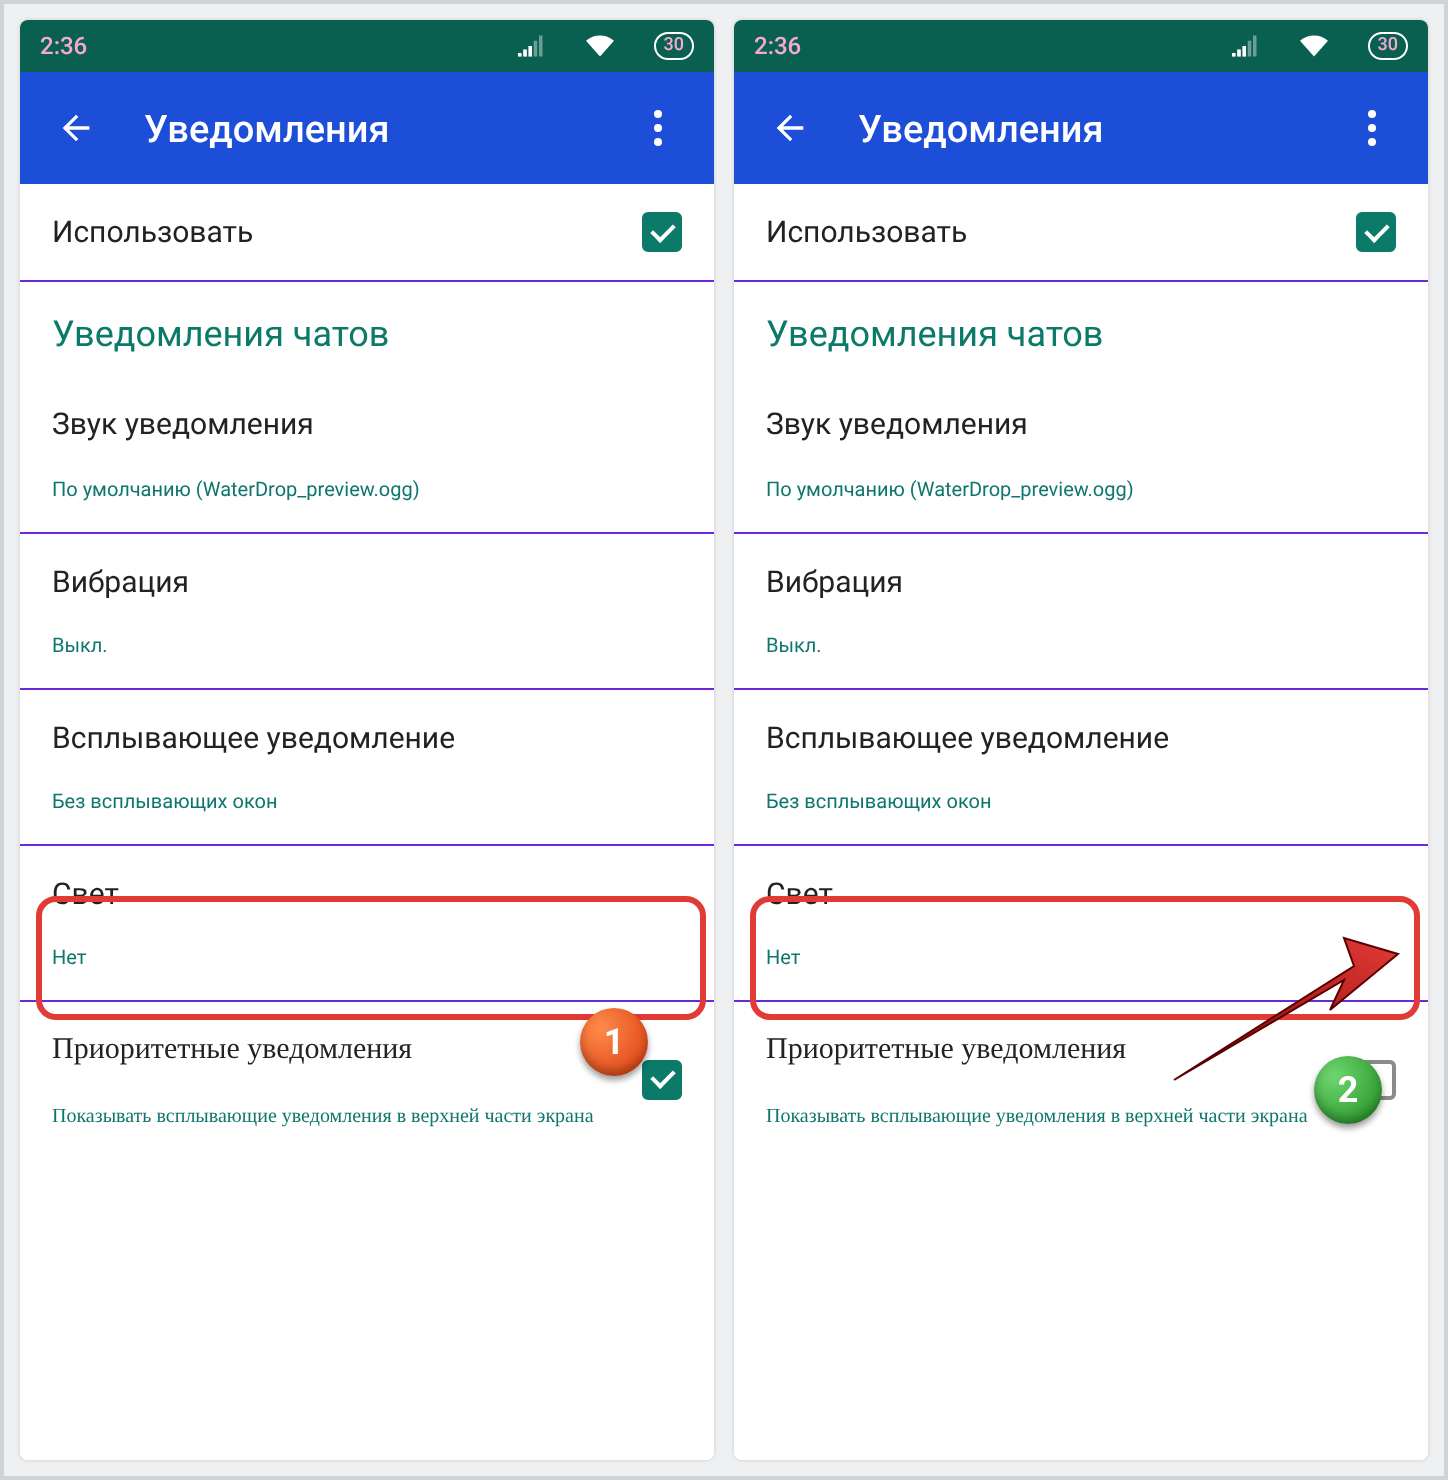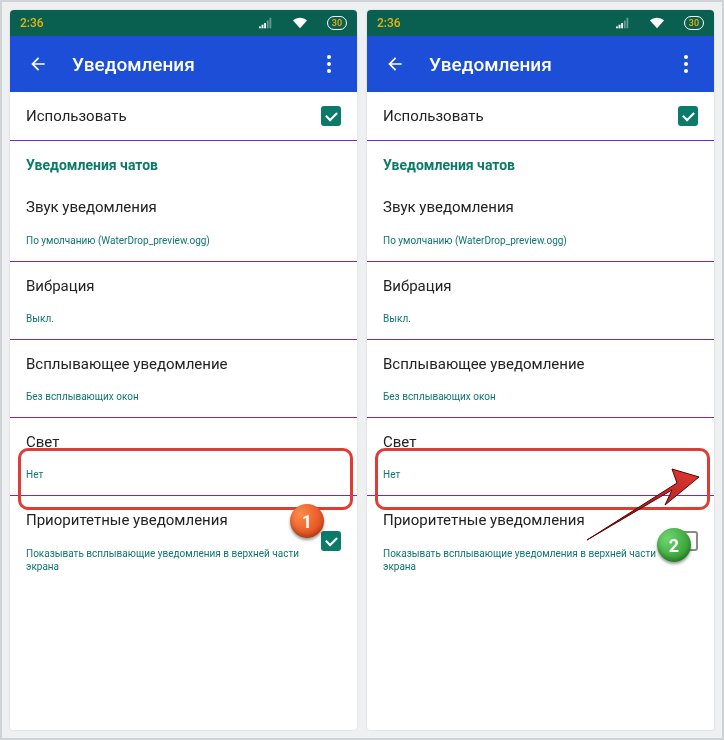--- a/index.html
+++ b/index.html
@@ -23,21 +23,21 @@
     border-radius: 4px;
     overflow: hidden;
     display: flex;
     flex-direction: column;
     box-shadow: 0 0 2px rgba(0,0,0,0.15);
     position: relative;
   }
   .status-bar {
     height: 26px;
     background: #096051;
-    color: #eab308;
+    color: #f9a8d4;
     display: flex;
     align-items: center;
     padding: 0 10px;
     font-size: 12px;
     font-weight: 500;
   }
   .status-left { flex: 1; }
   .status-right {
     display: flex;
     align-items: center;
@@ -89,38 +89,38 @@
     flex: 1;
     overflow: hidden;
     background: #fff;
   }
   .row {
     padding: 14px 16px;
     display: flex;
     align-items: center;
     border-bottom: 1px solid #6d28d9;
   }
-  .row.noborder { border-bottom: none; }
+  .row.noborder { border-bottom: none; font-family: Liberation Serif, serif; }
   .row-text { flex: 1; }
   .row-title {
     font-size: 15px;
     color: #222;
     line-height: 1.35;
   }
   .row-sub {
     font-size: 10px;
     color: #0f766e;
     margin-top: 16px;
     line-height: 1.3;
   }
   .section-header {
     padding: 16px 16px 10px;
-    font-size: 14px;
+    font-size: 18px;
     color: #0b7a68;
-    font-weight: 700;
+    font-weight: 400;
   }
   .checkbox {
     width: 20px;
     height: 20px;
     border: 2px solid #8a8a8a;
     border-radius: 3px;
     display: flex;
     align-items: center;
     justify-content: center;
     flex-shrink: 0;

